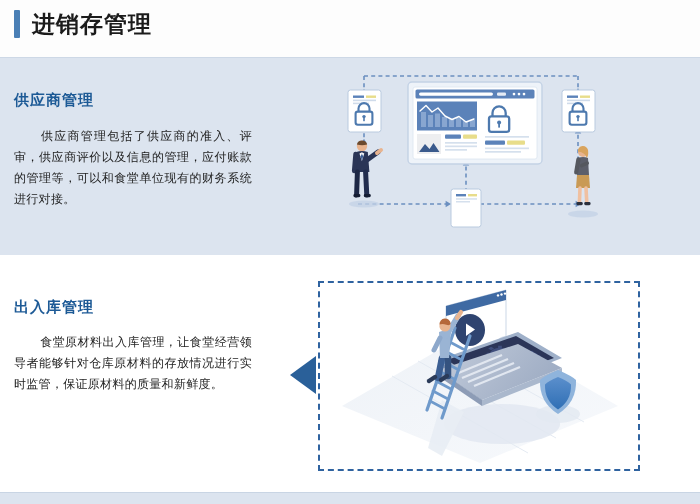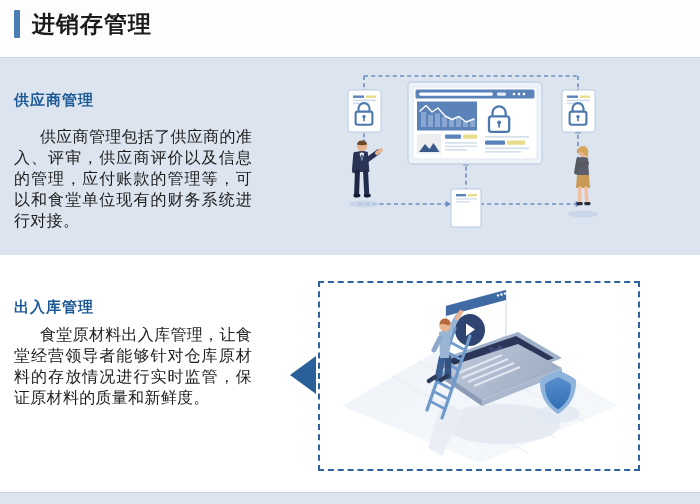--- a/index.html
+++ b/index.html
@@ -15,29 +15,29 @@
   .header{position:absolute;left:0;top:0;width:700px;height:57px;background:#fdfdfd;}
   .title-wrap{position:absolute;left:14px;top:10px;display:flex;align-items:center;}
   .title-bar{width:6px;height:28px;background:#4a7fb5;margin-right:12px;border-radius:1px;}
   .title-text{font-size:23px;font-weight:bold;color:#1b1b1b;letter-spacing:1px;line-height:28px;}
 
   
   .band{position:absolute;left:0;top:57px;width:700px;height:198px;background:#dce4ef;}
   .band:before{content:"";position:absolute;left:0;top:0;width:100%;height:1px;background:#cdd8e6;}
 
   .sec-head{font-size:15px;font-weight:bold;color:#1d5a96;letter-spacing:1px;}
-  .sec-body{font-size:16px;color:#1d1d1d;line-height:21px;letter-spacing:.3px;text-align:justify;}
+  .sec-body{font-size:12px;color:#1d1d1d;line-height:21px;letter-spacing:.3px;text-align:justify;}
 
   .s1-head{position:absolute;left:14px;top:91px;text-align:center;}
   .s1-body{position:absolute;left:14px;top:126px;width:238px;}
   .indent{display:inline-block;width:26px;}
 
   
   .s2-head{position:absolute;left:14px;top:298px;text-align:right;}
-  .s2-body{position:absolute;left:14px;top:324px;width:238px;}
+  .s2-body{position:absolute;left:14px;top:332px;width:238px;}
 
   .footline{position:absolute;left:0;top:492px;width:700px;height:12px;background:#dce4ef;}
   .footline:before{content:"";position:absolute;left:0;top:0;width:100%;height:1px;background:#c9d5e4;}
 
   
   .ill1{position:absolute;left:320px;top:64px;width:300px;height:180px;}
   .ill1 svg{display:block;}
 
   
   .ill2{position:absolute;left:290px;top:272px;width:370px;height:215px;}

